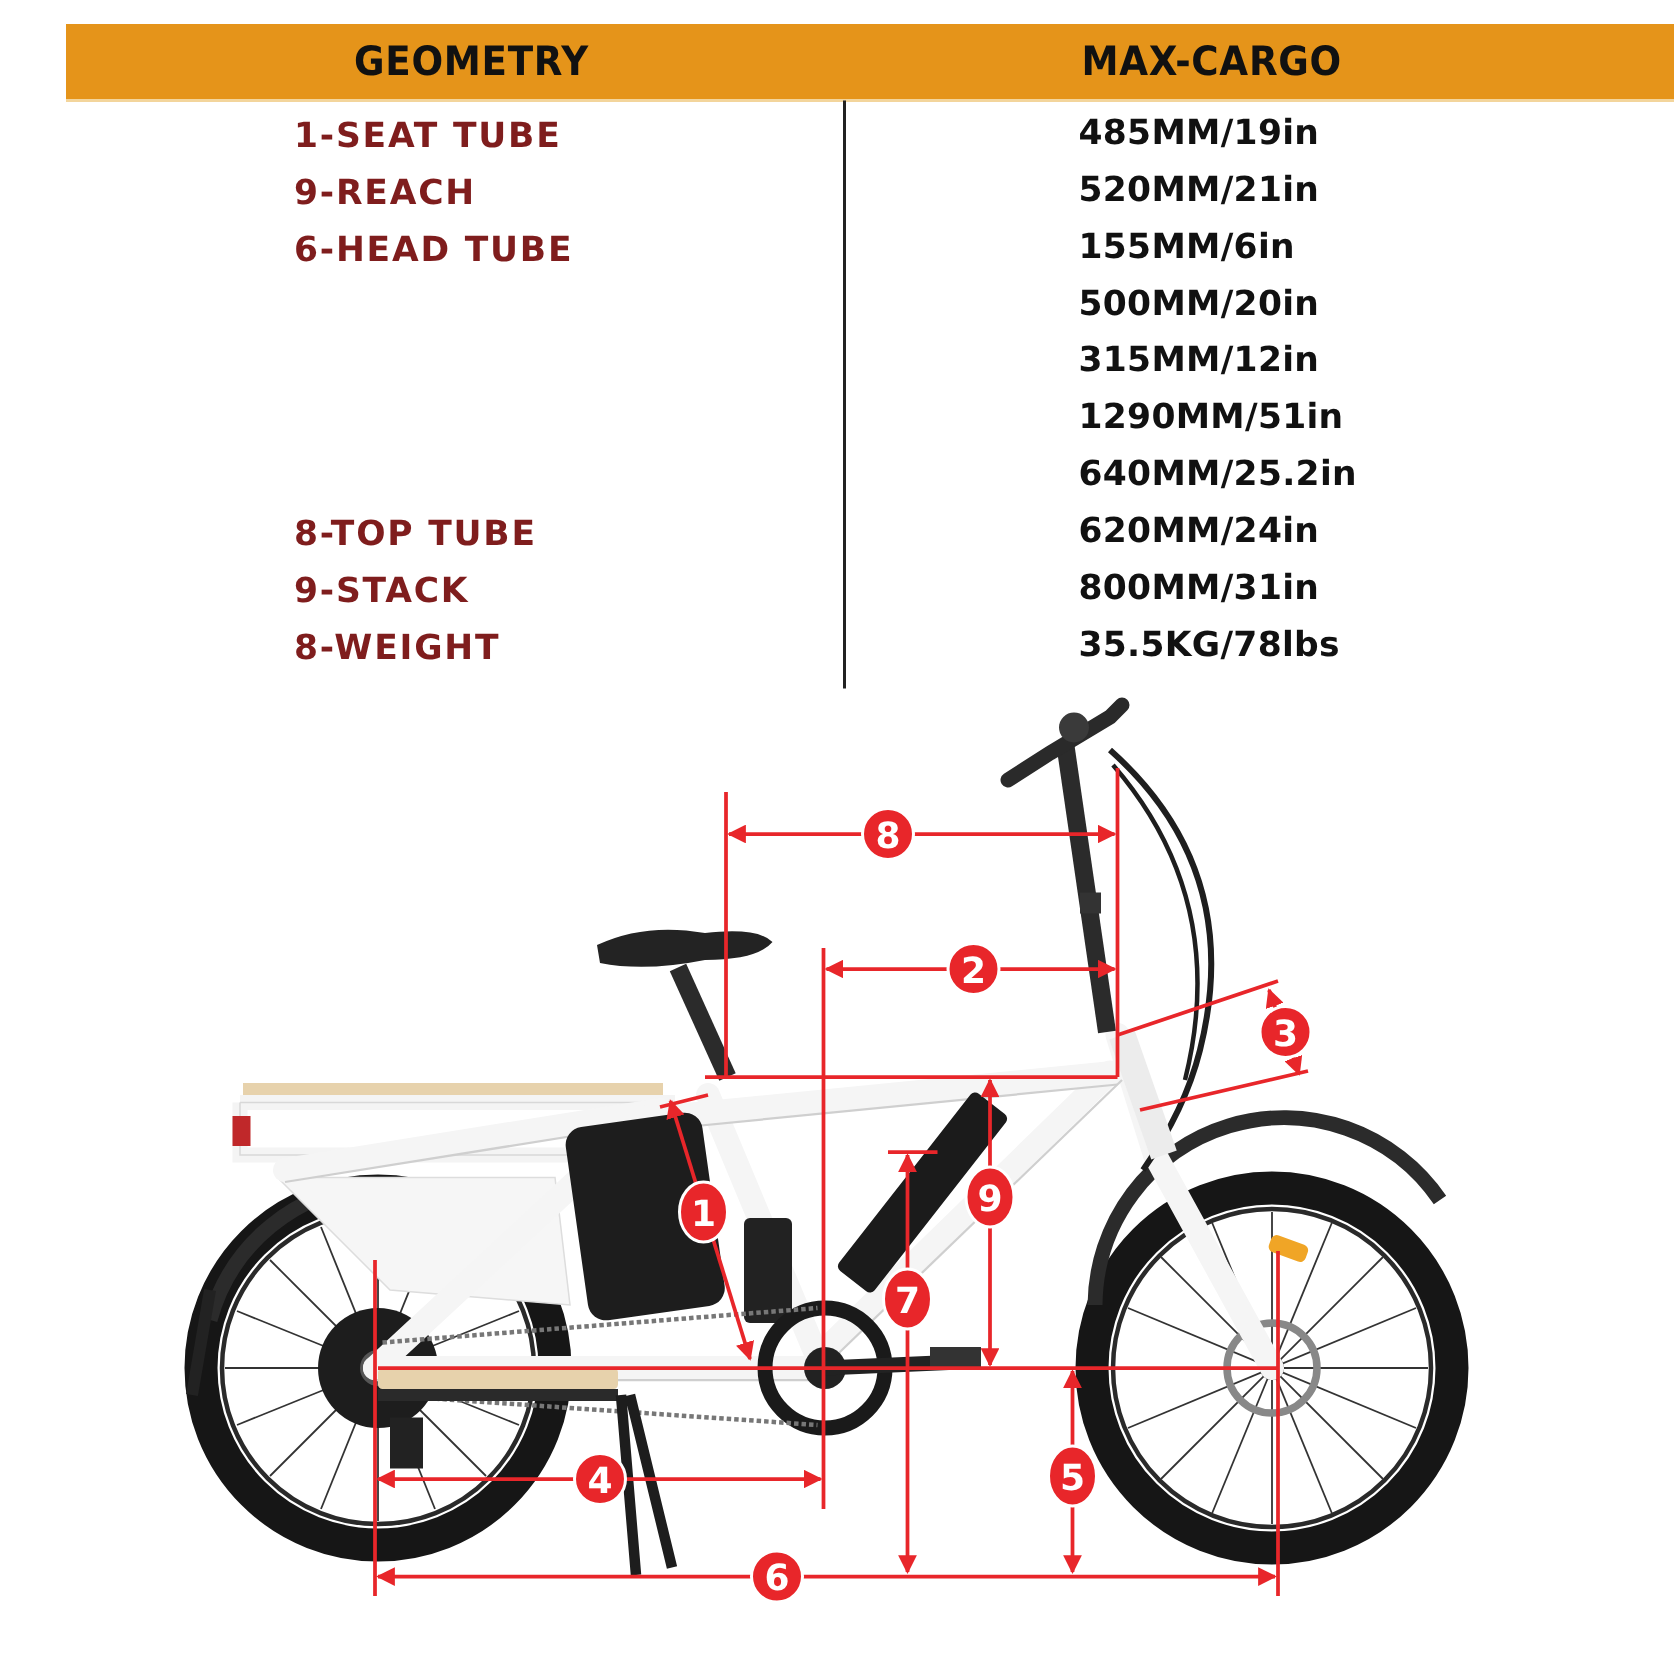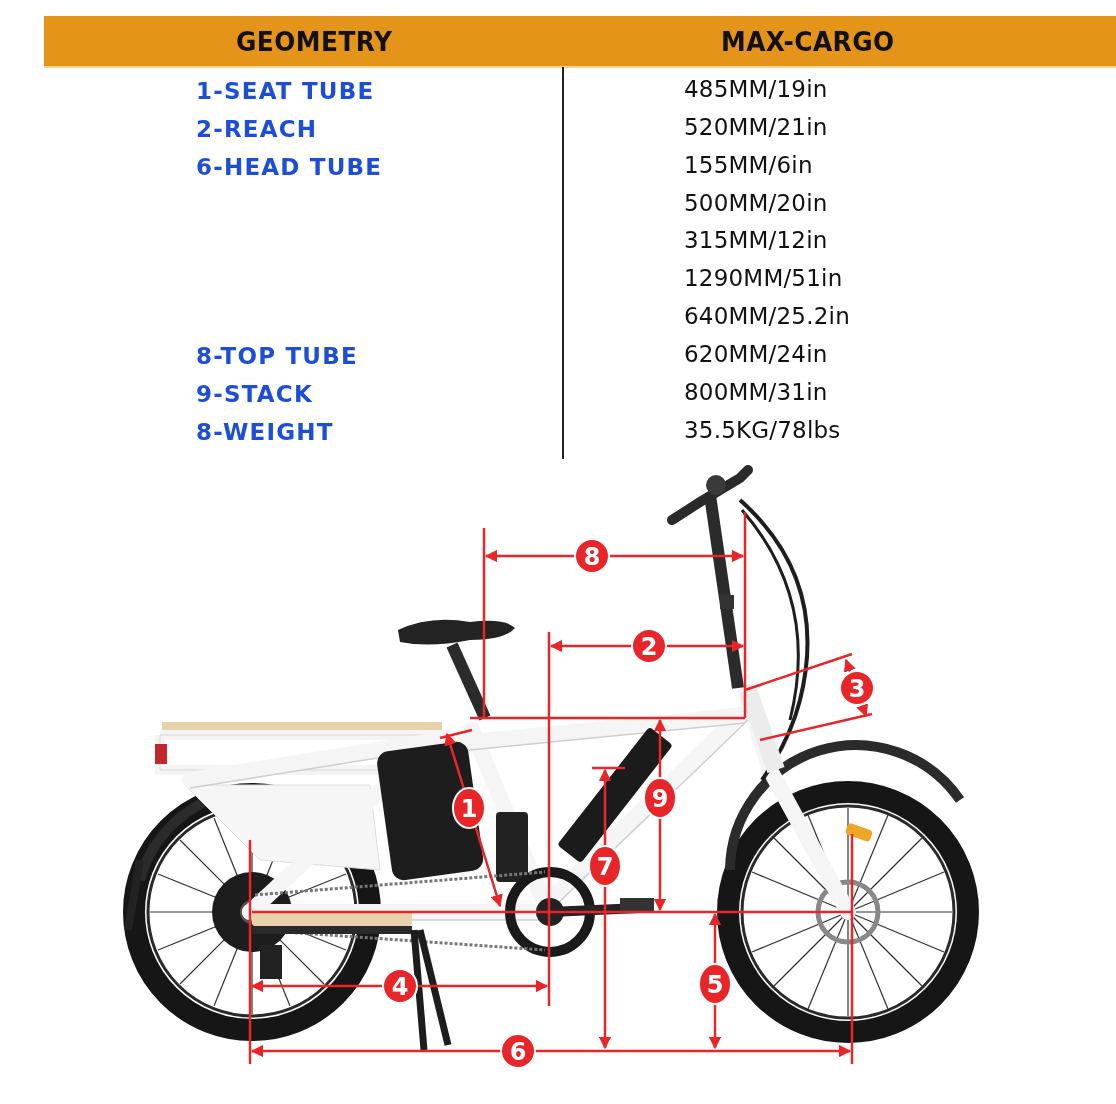--- a/index.html
+++ b/index.html
@@ -9,43 +9,43 @@
                 background: #e5941a; border-bottom: 2px solid #f3d59c; margin-left: 36px; }
   .header-cell { position: absolute; top: 0; height: 50px; line-height: 52px;
                  font-family: "DejaVu Sans", sans-serif; font-weight: bold; font-size: 27px;
                  color: #111; letter-spacing: 0.5px; transform: scaleX(0.92); transform-origin: left center; }
   .h-left { left: 192px; }
   .h-right { left: 677px; }
   .divider { position: absolute; left: 562px; top: 67px; width: 2px; height: 392px; background: #222; }
   .specs { position: absolute; top: 78px; left: 0; width: 1116px; }
   .spec-row { position: absolute; left: 0; width: 1116px; height: 38px; }
   .spec-label { position: absolute; left: 196px; top: 0; font-weight: bold; font-size: 23px;
-                color: #1d4ed8; letter-spacing: 1.2px; white-space: nowrap; }
-  .spec-value { position: absolute; left: 684px; top: -2px; font-weight: normal; font-size: 23px;
+                color: #7f1d1d; letter-spacing: 1.2px; white-space: nowrap; }
+  .spec-value { position: absolute; left: 719px; top: -2px; font-weight: bold; font-size: 23px;
                 color: #111; white-space: nowrap; letter-spacing: 0.2px; }
   .diagram { position: absolute; left: 0; top: 460px; width: 1116px; height: 644px; }
   .badge-text { font-family: "DejaVu Sans", sans-serif; font-weight: bold; font-size: 24px; fill: #fff; }
 </style>
 </head>
 <body>
 
 <div class="header-bar">
   <div class="header-cell h-left">GEOMETRY</div>
   <div class="header-cell h-right">MAX-CARGO</div>
 </div>
 
 <div class="divider"></div>
 
 <div class="specs">
   <div class="spec-row" style="top:0px">
     <span class="spec-label">1-SEAT TUBE</span>
     <span class="spec-value">485MM/19in</span>
   </div>
   <div class="spec-row" style="top:38px">
-    <span class="spec-label">2-REACH</span>
+    <span class="spec-label">9-REACH</span>
     <span class="spec-value">520MM/21in</span>
   </div>
   <div class="spec-row" style="top:76px">
     <span class="spec-label">6-HEAD TUBE</span>
     <span class="spec-value">155MM/6in</span>
   </div>
   <div class="spec-row" style="top:114px">
     <span class="spec-value">500MM/20in</span>
   </div>
   <div class="spec-row" style="top:151px">

